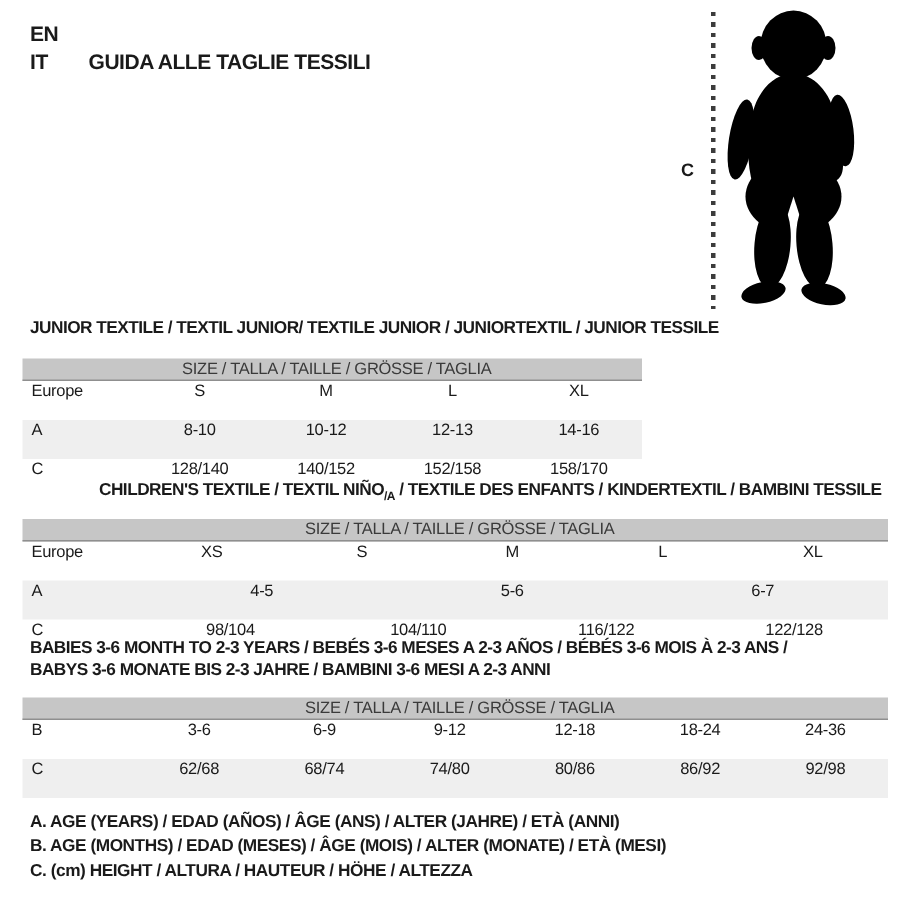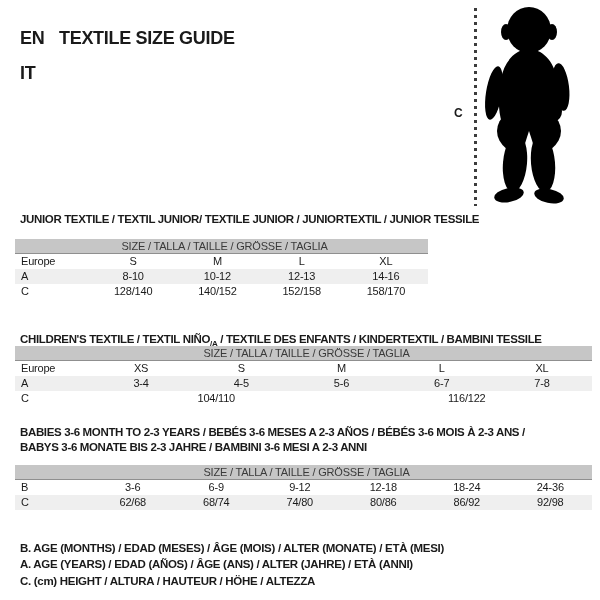--- a/index.html
+++ b/index.html
@@ -12,21 +12,21 @@
   html,body{width:600px;height:600px;}
   body{
     position:relative;
     background:#ffffff;
     color:var(--text);
     font-family:"Liberation Sans", sans-serif;
     overflow:hidden;
   }
   
   .lang-list{position:absolute;top:13px;left:20px;}
-  .lang-row{display:flex;line-height:19.4px;font-size:18px;font-weight:bold;letter-spacing:-0.3px;margin-top:16px;}
+  .lang-row{display:flex;line-height:19.4px;font-size:14px;font-weight:bold;letter-spacing:-0.3px;}
   .lang-code{width:39px;}
   
   .figure-area{position:absolute;top:0;left:440px;width:160px;height:215px;}
   .dotted-line{
     position:absolute;left:34px;top:8px;width:3px;height:198px;
     background:repeating-linear-gradient(to bottom,#3c3c3c 0 3px,transparent 3px 7px);
   }
   .height-label{position:absolute;left:14px;top:106px;font-size:12px;font-weight:bold;}
   .silhouette{position:absolute;left:41px;top:5px;}
   
@@ -36,44 +36,44 @@
     white-space:nowrap;
   }
   .section-title sub{font-size:8px;}
   .babies-title{white-space:normal;width:560px;}
   .sizes-table{position:absolute;left:15px;}
   .size-bar{
     height:15px;line-height:14px;background:var(--bar-bg);
     border-bottom:1px solid var(--bar-border);
     font-size:11px;color:#3a3a3a;padding-left:6px;letter-spacing:-0.2px;text-align:center;
   }
-  .trow{display:flex;height:15px;line-height:15px;font-size:11px;letter-spacing:-0.2px;}
+  .trow{display:flex;height:26px;line-height:15px;font-size:11px;letter-spacing:-0.2px;}
   .trow.zebra{background:var(--zebra);}
   .tcell{flex:1;text-align:center;}
   .tcell:first-child{flex:0 0 76px;text-align:left;padding-left:6px;}
   .junior-table{top:239px;width:413px;}
   .junior-title{top:212px;}
   .children-table{top:346px;width:577px;}
-  .children-title{top:332px;}
+  .children-title{top:320px;margin-left:46px;}
   .babies-table{top:465px;width:577px;}
   .babies-title{top:425px;}
   
   .legend{position:absolute;left:20px;top:540px;}
   .legend-line{font-size:11.5px;font-weight:bold;letter-spacing:-0.3px;line-height:16.4px;white-space:nowrap;}
 </style>
 </head>
 <body>
 
 <div class="lang-list">
   <div class="lang-row">
     <span class="lang-code">EN</span>
-    <span class="lang-label">TEXTILE SIZE GUIDE</span>
   </div>
   <div class="lang-row">
     <span class="lang-code">IT</span>
+    <span class="lang-label">GUIDA ALLE TAGLIE TESSILI</span>
   </div>
 </div>
 
 <div class="figure-area">
   <div class="dotted-line"></div>
   <div class="height-label">C</div>
   <svg class="silhouette" viewBox="0 0 92 200" width="94" height="200" xmlns="http://www.w3.org/2000/svg">
     <g fill="#000000">
       <ellipse cx="47" cy="25" rx="22" ry="23"></ellipse>
       <ellipse cx="24" cy="27" rx="5" ry="8"></ellipse>
@@ -127,30 +127,30 @@
       <div class="trow">
         <div class="tcell">Europe</div>
         <div class="tcell">XS</div>
         <div class="tcell">S</div>
         <div class="tcell">M</div>
         <div class="tcell">L</div>
         <div class="tcell">XL</div>
       </div>
       <div class="trow zebra">
         <div class="tcell">A</div>
-        <div class="tcell">3-4</div>
         <div class="tcell">4-5</div>
         <div class="tcell">5-6</div>
         <div class="tcell">6-7</div>
-        <div class="tcell">7-8</div>
       </div>
       <div class="trow">
         <div class="tcell">C</div>
+        <div class="tcell">98/104</div>
         <div class="tcell">104/110</div>
         <div class="tcell">116/122</div>
+        <div class="tcell">122/128</div>
       </div>
     </div>
 </div>
 
 <div class="section-title babies-title">
   <div>BABIES 3-6 MONTH TO 2-3 YEARS / BEBÉS 3-6 MESES A 2-3 AÑOS / BÉBÉS 3-6 MOIS À 2-3 ANS /</div>
   <div>BABYS 3-6 MONATE BIS 2-3 JAHRE / BAMBINI 3-6 MESI A 2-3 ANNI</div>
 </div>
 <div class="sizes-table babies-table">
   <div class="size-bar">SIZE / TALLA / TAILLE / GRÖSSE / TAGLIA</div>
@@ -170,16 +170,16 @@
         <div class="tcell">68/74</div>
         <div class="tcell">74/80</div>
         <div class="tcell">80/86</div>
         <div class="tcell">86/92</div>
         <div class="tcell">92/98</div>
       </div>
     </div>
 </div>
 
 <div class="legend">
+  <div class="legend-line">A. AGE (YEARS) / EDAD (AÑOS) / ÂGE (ANS) / ALTER (JAHRE) / ETÀ (ANNI)</div>
   <div class="legend-line">B. AGE (MONTHS) / EDAD (MESES) / ÂGE (MOIS) / ALTER (MONATE) / ETÀ (MESI)</div>
-  <div class="legend-line">A. AGE (YEARS) / EDAD (AÑOS) / ÂGE (ANS) / ALTER (JAHRE) / ETÀ (ANNI)</div>
   <div class="legend-line">C. (cm) HEIGHT / ALTURA / HAUTEUR / HÖHE / ALTEZZA</div>
 </div>
 
 </body></html>

